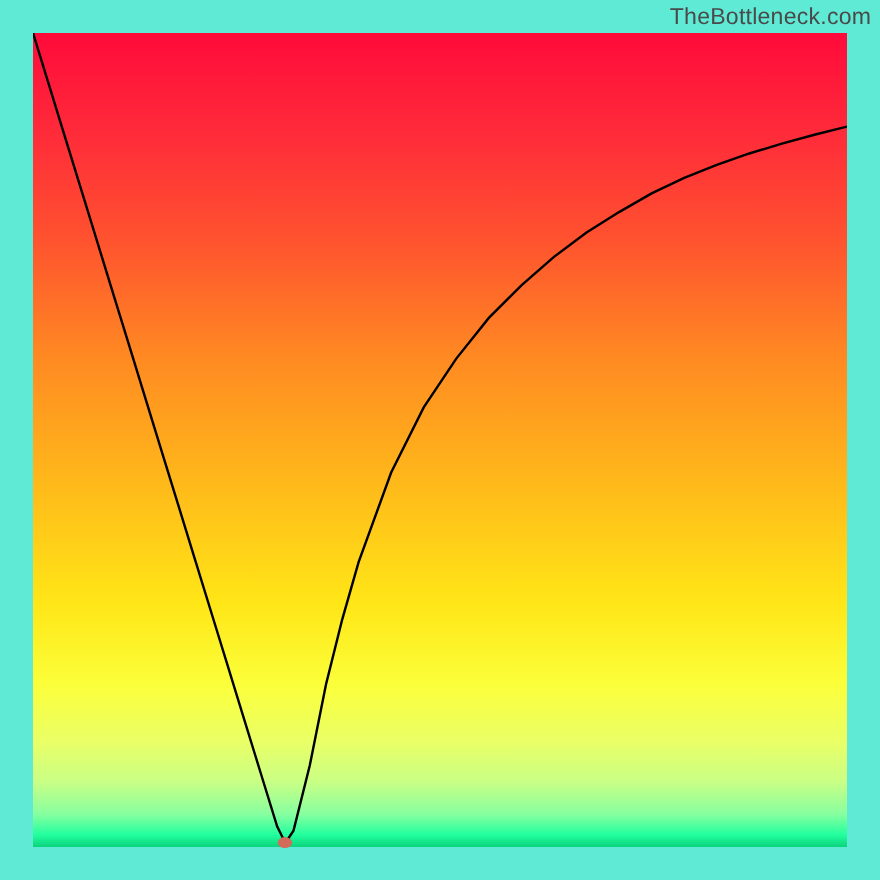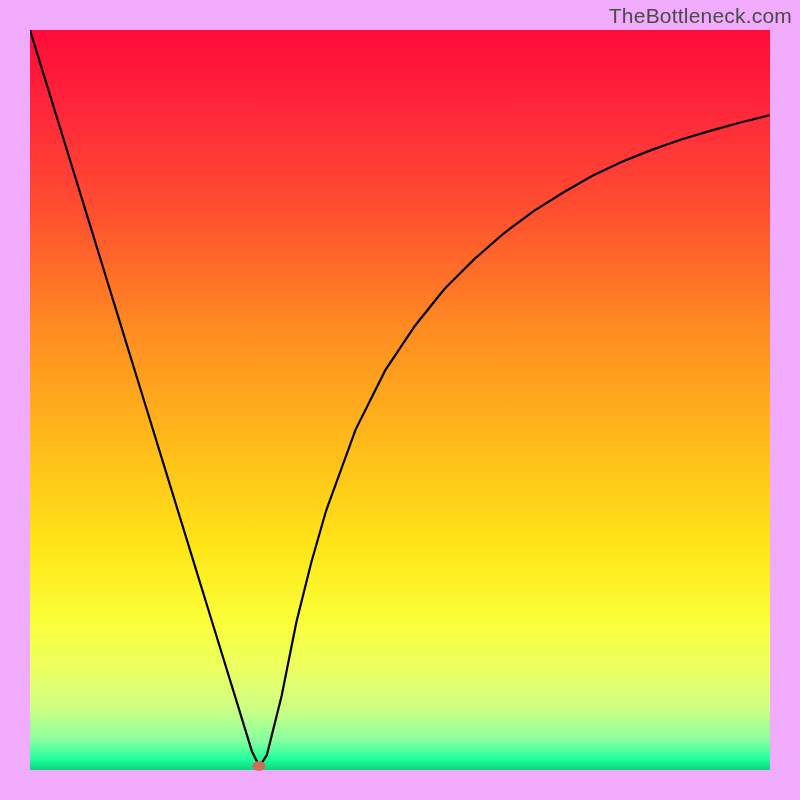--- a/index.html
+++ b/index.html
@@ -8,21 +8,21 @@
     width: 800px;
     height: 800px;
     background: #000;
     overflow: hidden;
     font-family: Arial, Helvetica, sans-serif;
   }
   .frame {
     position: relative;
     width: 800px;
     height: 800px;
-    background: #f0abfc;
+    background: #5eead4;
     text-align: center;
   }
   .watermark {
     position: absolute;
     top: 4px;
     right: 8px;
     color: #4a4a4a;
     font-size: 21px;
     font-weight: 400;
     letter-spacing: 0.2px;

